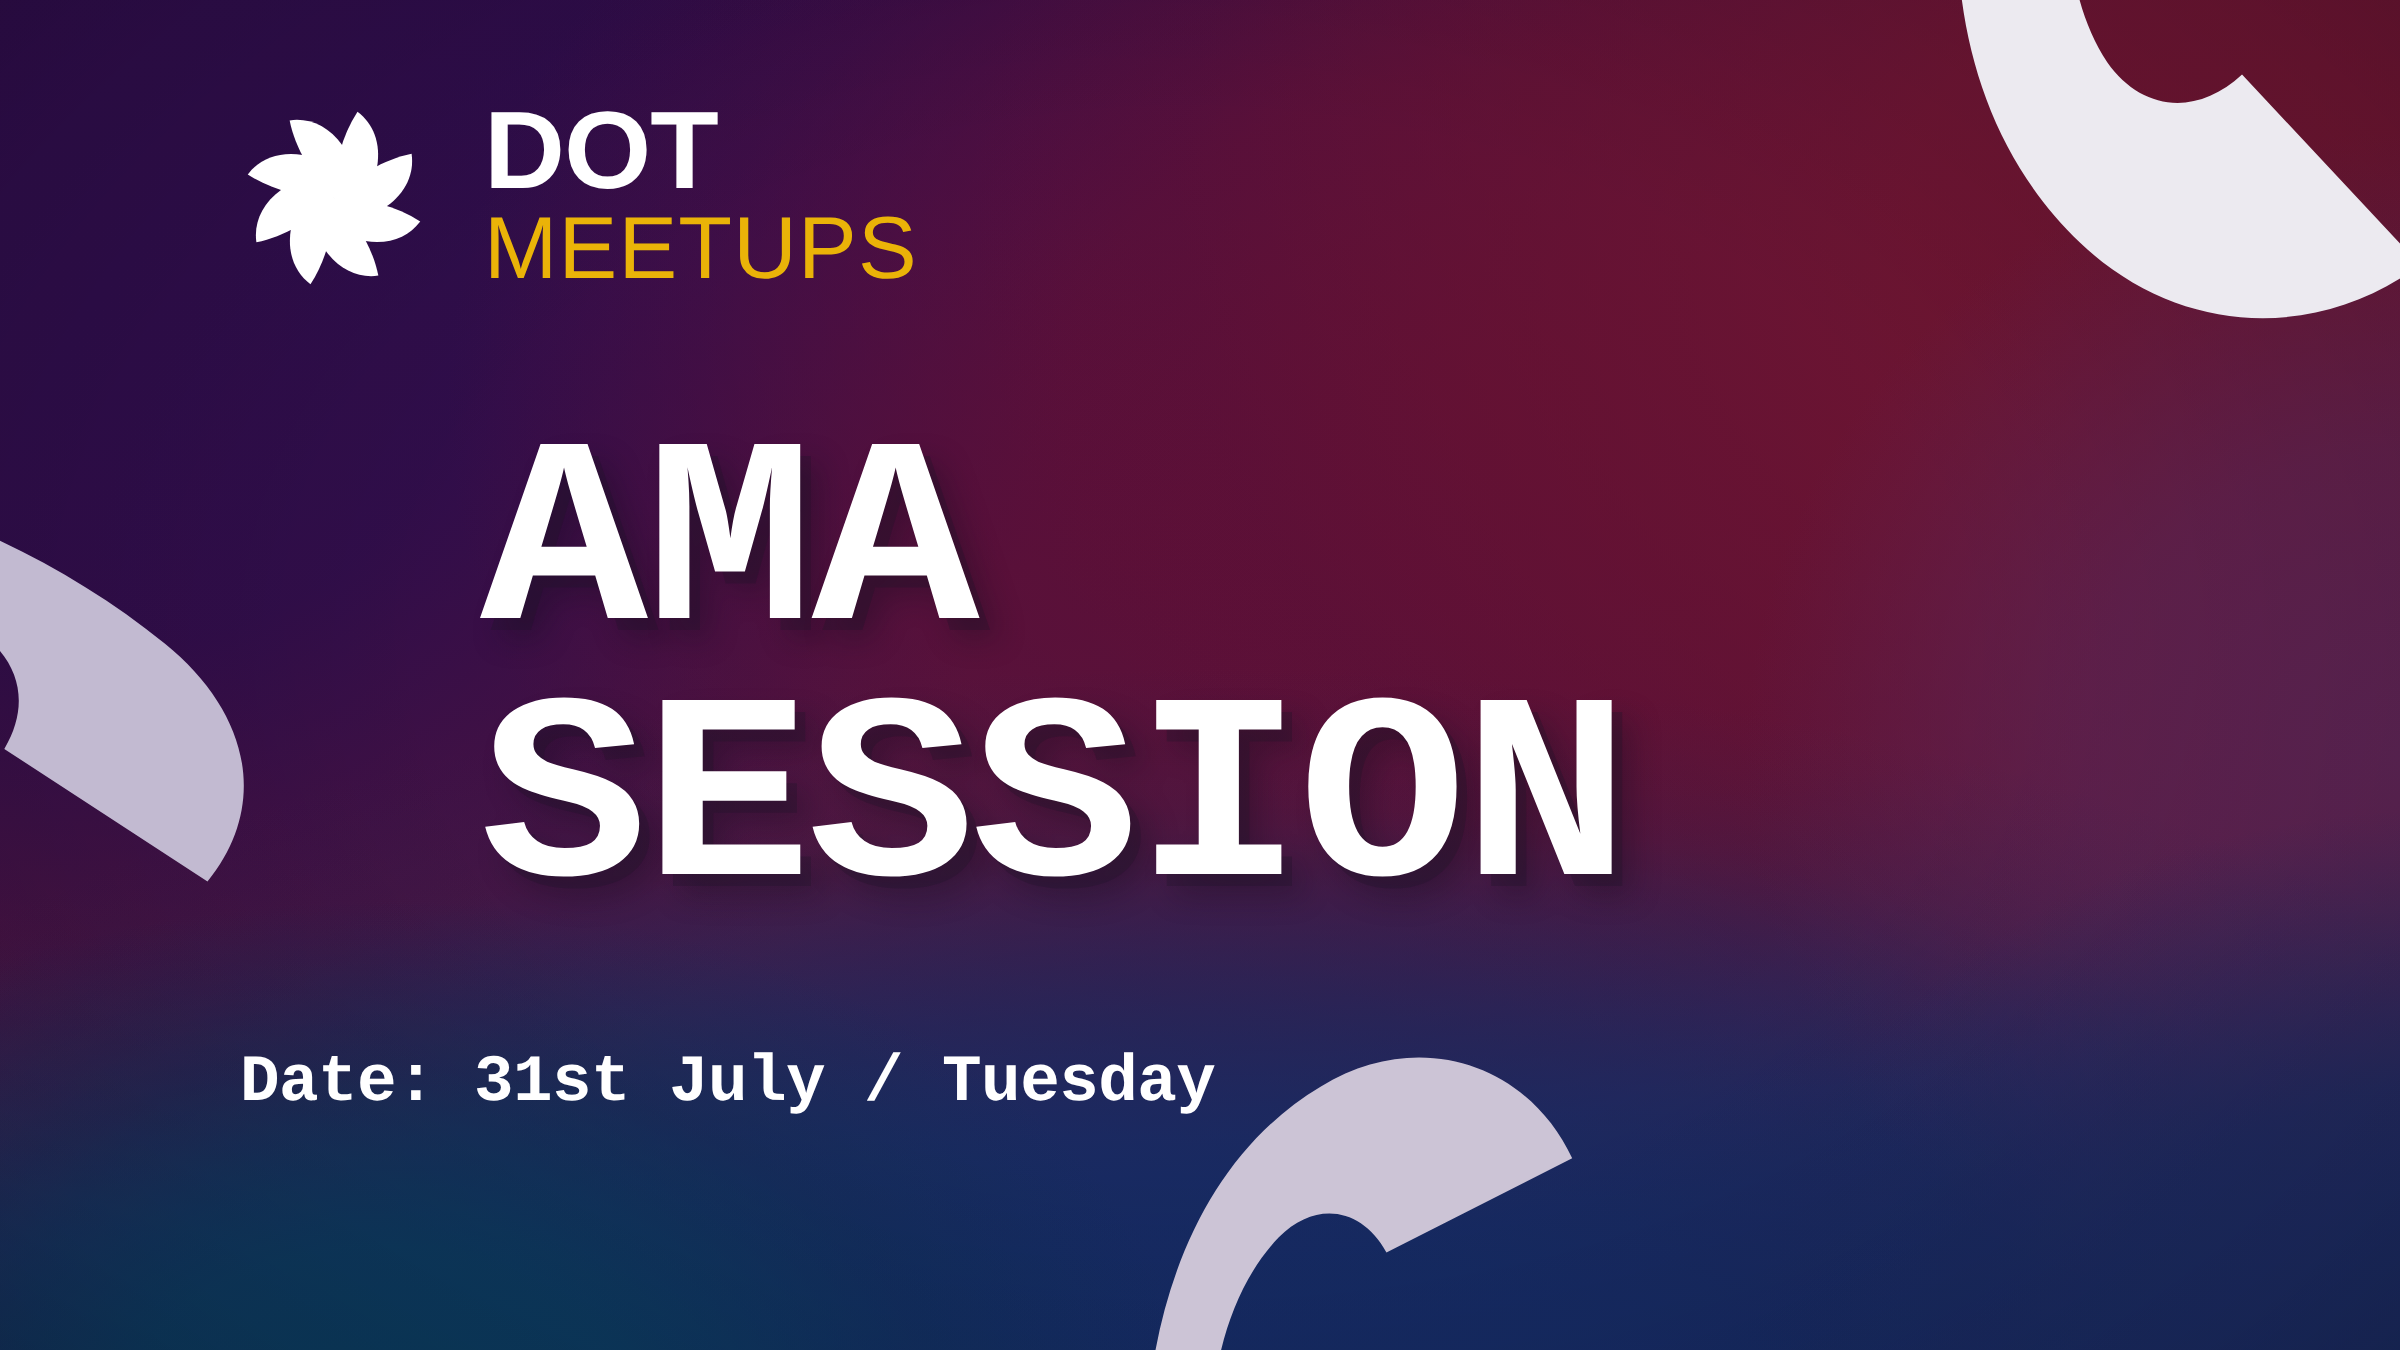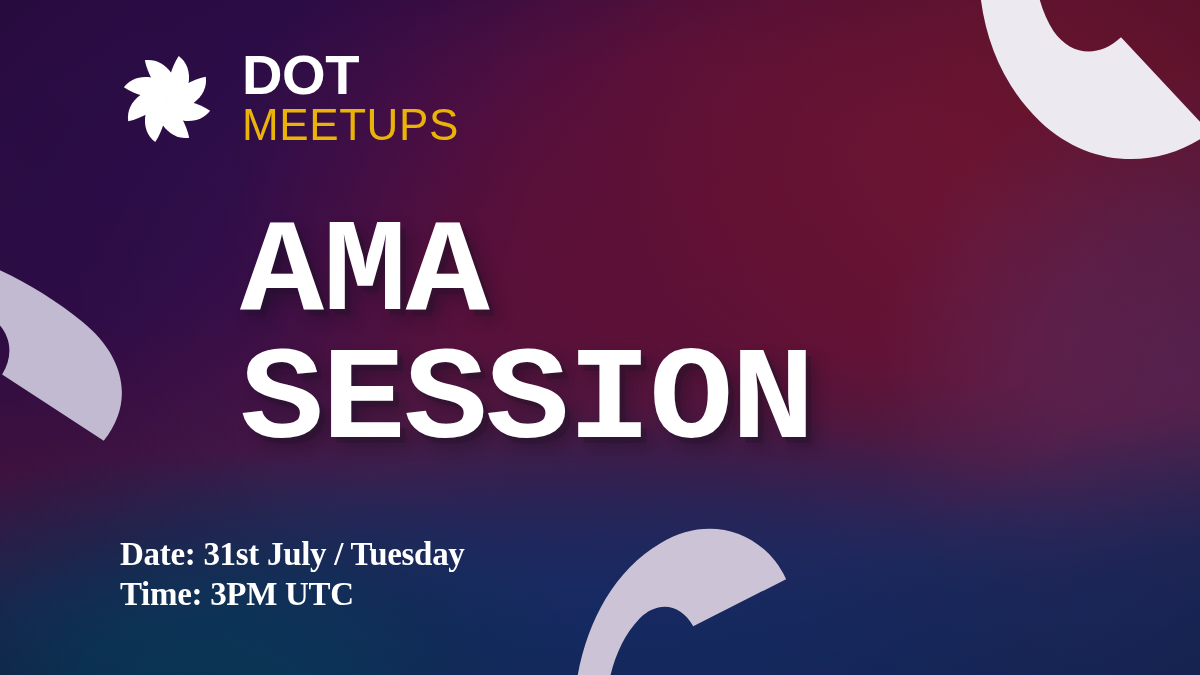--- a/index.html
+++ b/index.html
@@ -118,23 +118,23 @@
       5px 6px 0 rgba(30,20,40,0.30),
       9px 10px 14px rgba(20,12,30,0.34);
     transform:scaleX(1.06);
     transform-origin:left center;
   }
   #headline-line-2 { letter-spacing:-2px; }
 
   
   #details {
     position:absolute;
-    left:120px; top:534px;
-    color:#ffffff;
-    font-family:Liberation Serif, serif;
+    left:120px; top:522px;
+    color:#ffffff;
+    font-family:Liberation Mono, monospace;
   }
   .detail-line {
     display:block;
     font-size:33px;
     font-weight:700;
     line-height:1.22;
     letter-spacing:-0.3px;
     color:#ffffff;
     white-space:nowrap;
   }
@@ -209,16 +209,15 @@
     </div>
   </div>
 
   <div id="headline">
     <span class="headline-line" id="headline-line-1">AMA</span>
     <span class="headline-line" id="headline-line-2">SESSION</span>
   </div>
 
   <div id="details">
     <span class="detail-line">Date: 31st July / Tuesday</span>
-    <span class="detail-line">Time: 3PM UTC</span>
   </div>
 
 </div>
 
 </body></html>

